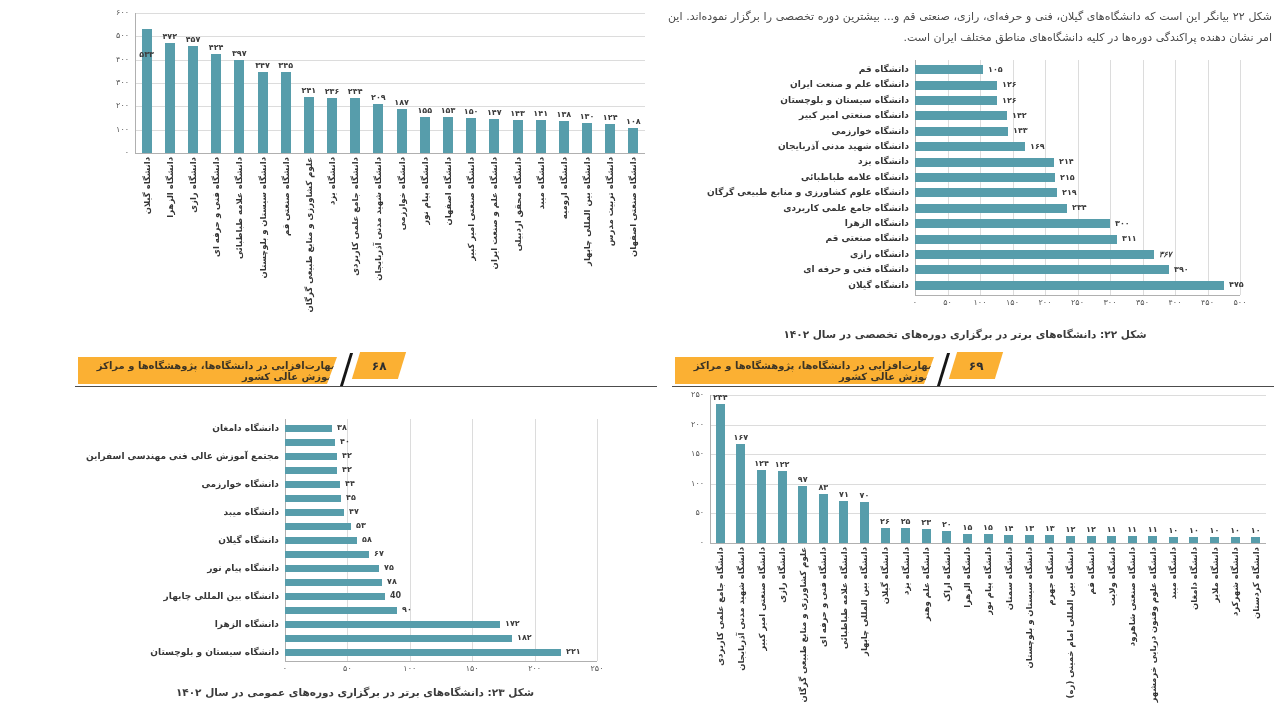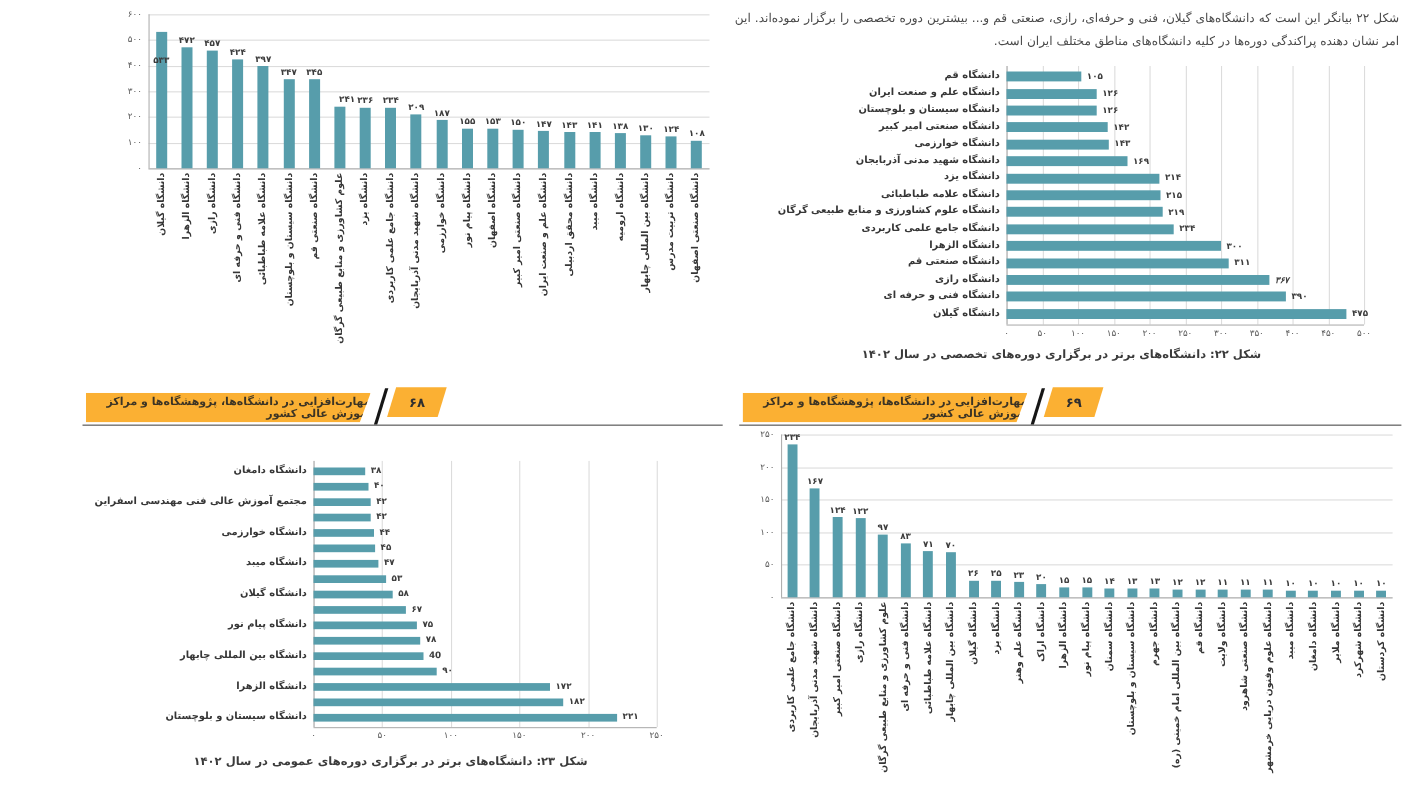--- a/index.html
+++ b/index.html
@@ -64,21 +64,21 @@
       <div class="bar" style="left: 174.3px; top: 55px; width: 10px; height: 93px;"></div>
       <div class="val" style="left: 165.3px; top: 44px; width: 28px;">۳۹۷</div>
       <div class="cat-v" style="left: 174.3px; top: 285px; width: 133px; height: 10px; line-height: 10px;">دانشگاه علامه طباطبائی</div>
       <div class="bar" style="left: 197.5px; top: 67px; width: 10px; height: 81px;"></div>
       <div class="val" style="left: 188.5px; top: 56px; width: 28px;">۳۴۷</div>
       <div class="cat-v" style="left: 197.5px; top: 285px; width: 133px; height: 10px; line-height: 10px;">دانشگاه سیستان و بلوچستان</div>
       <div class="bar" style="left: 220.7px; top: 67px; width: 10px; height: 81px;"></div>
       <div class="val" style="left: 211.7px; top: 56px; width: 28px;">۳۴۵</div>
       <div class="cat-v" style="left: 220.7px; top: 285px; width: 133px; height: 10px; line-height: 10px;">دانشگاه صنعتی قم</div>
       <div class="bar" style="left: 243.9px; top: 92px; width: 10px; height: 56px;"></div>
-      <div class="val" style="left: 234.9px; top: 81px; width: 28px; text-align: right;">۲۴۱</div>
+      <div class="val" style="left: 234.9px; top: 81px; width: 28px;">۲۴۱</div>
       <div class="cat-v" style="left: 243.9px; top: 285px; width: 133px; height: 10px; line-height: 10px;">علوم کشاورزی و منابع طبیعی گرگان</div>
       <div class="bar" style="left: 267px; top: 93px; width: 10px; height: 55px;"></div>
       <div class="val" style="left: 258px; top: 82px; width: 28px;">۲۳۶</div>
       <div class="cat-v" style="left: 267px; top: 285px; width: 133px; height: 10px; line-height: 10px;">دانشگاه یزد</div>
       <div class="bar" style="left: 290.2px; top: 93px; width: 10px; height: 55px;"></div>
       <div class="val" style="left: 281.2px; top: 82px; width: 28px;">۲۳۴</div>
       <div class="cat-v" style="left: 290.2px; top: 285px; width: 133px; height: 10px; line-height: 10px;">دانشگاه جامع علمی کاربردی</div>
       <div class="bar" style="left: 313.4px; top: 99px; width: 10px; height: 49px;"></div>
       <div class="val" style="left: 304.4px; top: 88px; width: 28px;">۲۰۹</div>
       <div class="cat-v" style="left: 313.4px; top: 285px; width: 133px; height: 10px; line-height: 10px;">دانشگاه شهید مدنی آذربایجان</div>
@@ -183,21 +183,21 @@
       <div class="bar" style="left: 250px; top: 192px; width: 239px; height: 9px;"></div>
       <div class="hval" style="left: 494px; top: 191.5px; font-style: italic;">۳۶۷</div>
       <div class="cat-h" style="left: 0px; top: 188.8px; width: 244px; height: 15.4px; line-height: 15.4px;">دانشگاه رازی</div>
       <div class="bar" style="left: 250px; top: 207.4px; width: 254px; height: 9px;"></div>
       <div class="hval" style="left: 509px; top: 206.9px;">۳۹۰</div>
       <div class="cat-h" style="left: 0px; top: 204.2px; width: 244px; height: 15.4px; line-height: 15.4px;">دانشگاه فنی و حرفه ای</div>
       <div class="bar" style="left: 250px; top: 222.8px; width: 309px; height: 9px;"></div>
       <div class="hval" style="left: 564px; top: 222.3px;">۴۷۵</div>
       <div class="cat-h" style="left: 0px; top: 219.6px; width: 244px; height: 15.4px; line-height: 15.4px;">دانشگاه گیلان</div>
     </div>
-  <div class="caption" style="left:715px;top:316px;width:500px;">شکل ۲۲: دانشگاه‌های برتر در برگزاری دوره‌های تخصصی در سال ۱۴۰۲</div>
+  <div class="caption" style="left:715px;top:328px;width:500px;">شکل ۲۲: دانشگاه‌های برتر در برگزاری دوره‌های تخصصی در سال ۱۴۰۲</div>
 
   <div class="banner" style="left:75px;width:582px;">
     <div class="banner-line"></div>
     <div class="ribbon">
       <span>مهارت‌افزایی در دانشگاه‌ها، پژوهشگاه‌ها و مراکز آموزش عالی کشور</span>
     </div>
     <div class="slash"></div>
     <div class="pagebox">
       <span class="pagenum">۶۸</span>
     </div>

